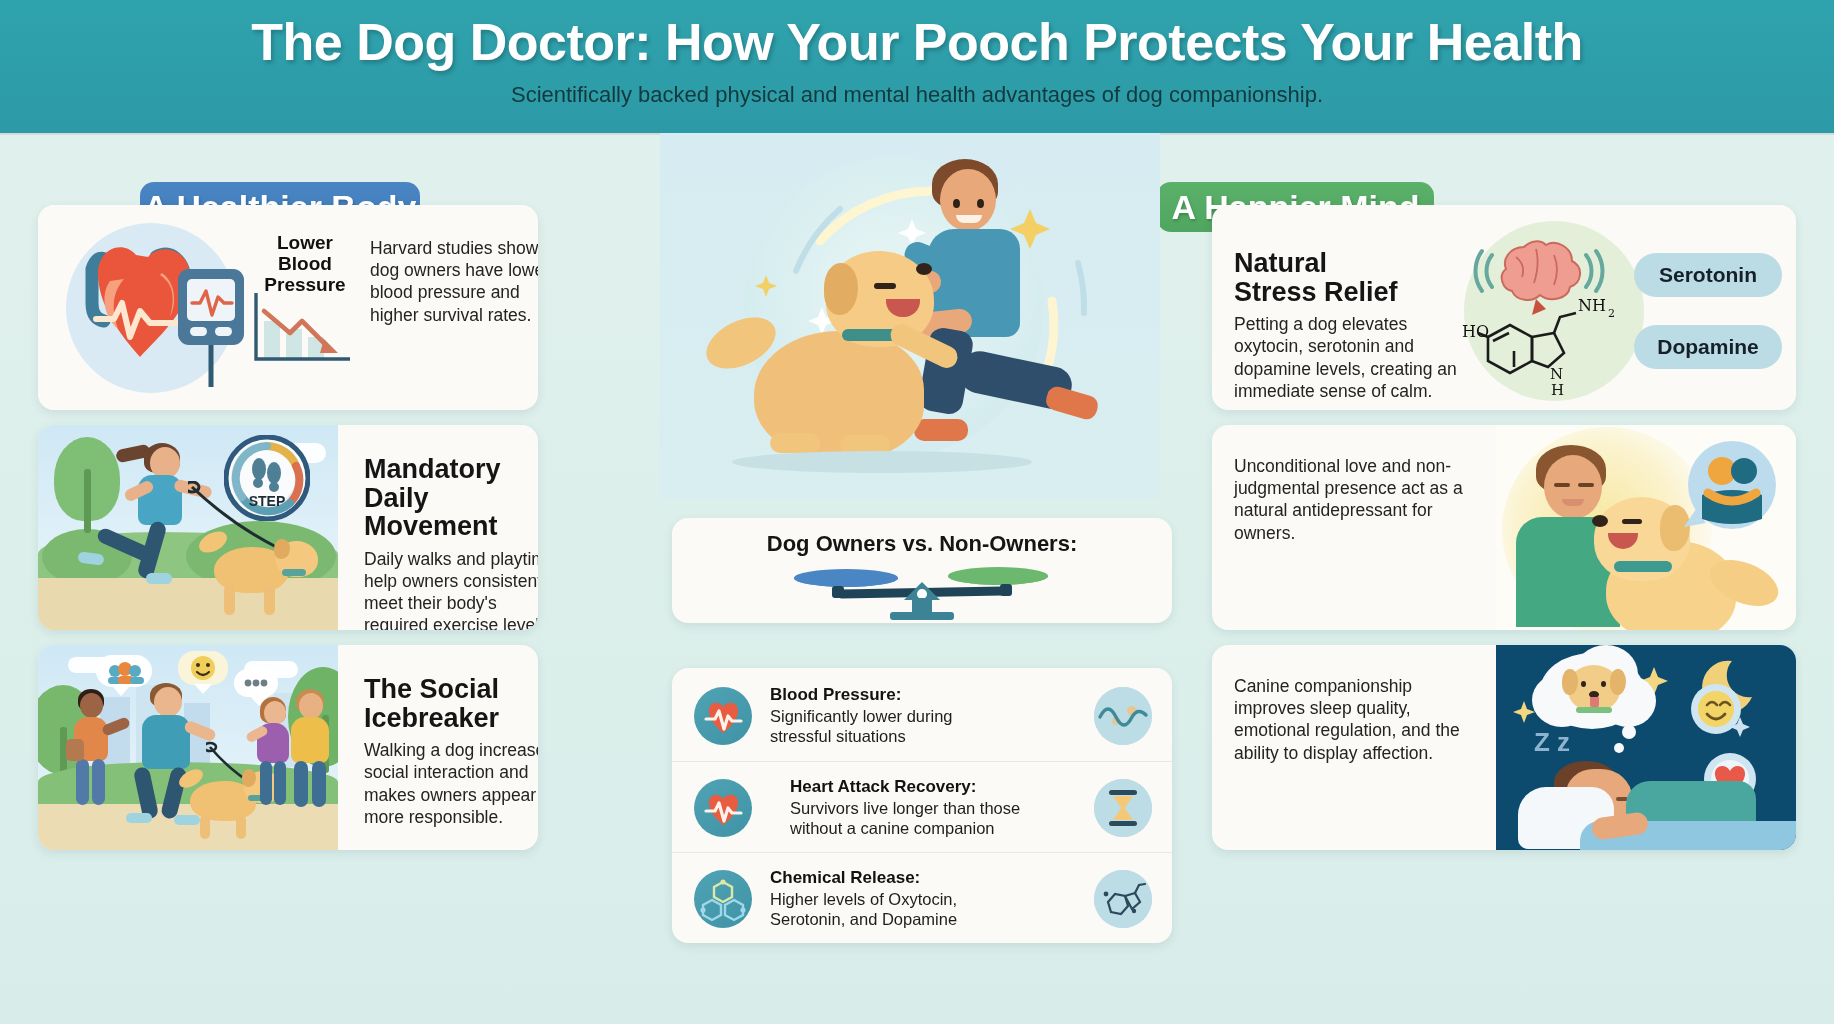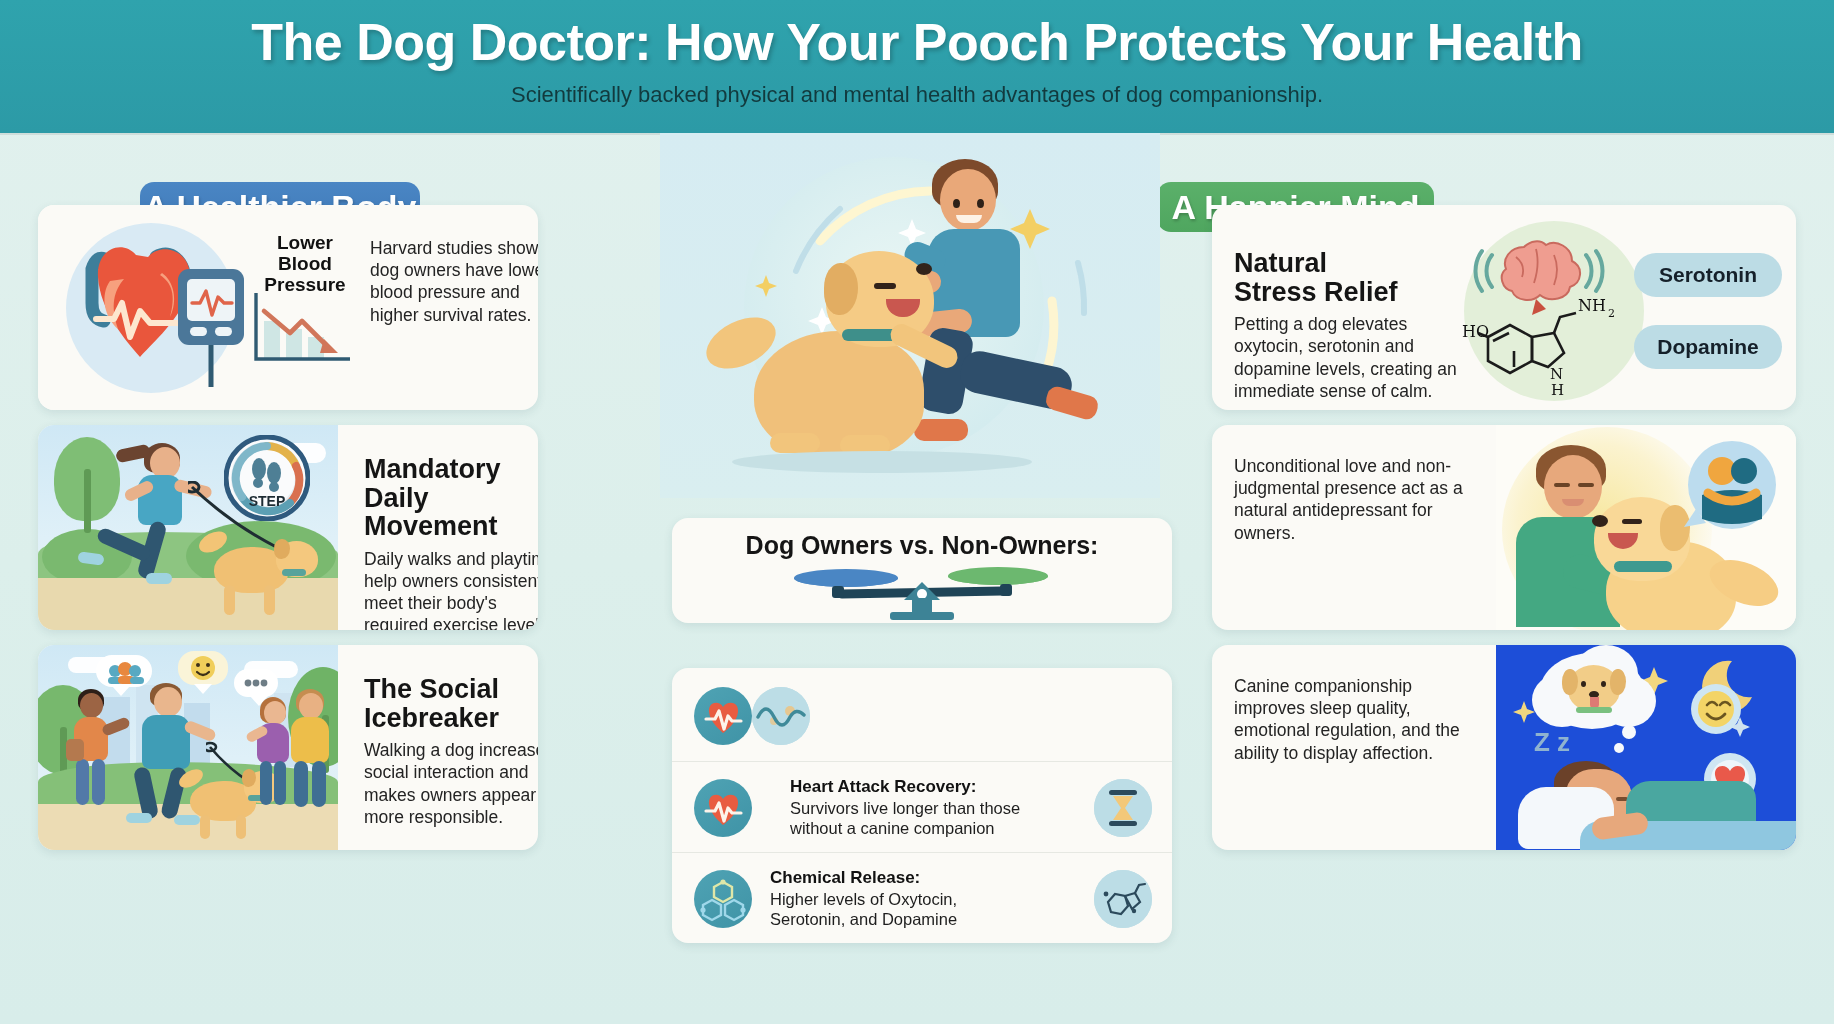--- a/index.html
+++ b/index.html
@@ -58,21 +58,21 @@
   .dog-body{position:absolute;background:#f0c073;border-radius:50% 46% 42% 46%;}
   .dog-head{position:absolute;background:#f4c87e;border-radius:50% 52% 46% 46%;}
   .dog-ear{position:absolute;background:#e0ab5e;border-radius:50% 50% 55% 45%;}
   .dog-tail{position:absolute;background:#f2c476;border-radius:50%;}
   .collar{position:absolute;background:#57a39b;border-radius:6px;}
 
   
   .center-hero{position:absolute;left:660px;top:133px;width:500px;height:365px;overflow:hidden;}
   .vs-panel{position:absolute;left:672px;top:518px;width:500px;height:105px;background:#fbfaf6;border-radius:16px;
     box-shadow:0 3px 10px rgba(30,70,80,.10);}
-  .vs-title{position:absolute;left:0;right:0;top:13px;text-align:center;font-size:25px;font-weight:700;color:#151515;}
+  .vs-title{position:absolute;left:0;right:0;top:13px;text-align:center;font-size:22px;font-weight:700;color:#151515;}
   .stats-panel{position:absolute;left:672px;top:668px;width:500px;height:275px;background:#fbfaf6;border-radius:16px;
     box-shadow:0 3px 10px rgba(30,70,80,.10);}
   .stat-row{position:absolute;left:0;width:500px;height:91px;display:flex;align-items:center;}
   .stat-row + .stat-row{border-top:1px solid #e6e8e2;}
   .stat-ic{width:58px;height:58px;border-radius:50%;margin-left:22px;flex:none;position:relative;
     background:linear-gradient(145deg,#4fa3b4,#3f93a6);}
   .stat-txt{margin-left:18px;flex:1;}
   .stat-label{font-size:17px;font-weight:700;color:#121212;line-height:1.2;}
   .stat-desc{font-size:16.5px;color:#1e1e1e;line-height:1.22;}
   .stat-right{width:58px;height:58px;border-radius:50%;margin-right:20px;flex:none;position:relative;
@@ -356,20 +356,25 @@
   </div>
 
   <div class="stats-panel">
 
     <div class="stat-row" style="top:2px;">
       <div class="stat-ic">
         <svg width="58" height="58">
             <path d="M29 20 C25 13 14 15 15 25 C16 35 26 43 29 46 C33 43 43 35 44 25 C45 15 34 13 29 20 Z" fill="#e85c41"></path>
             <path d="M12 32 L21 32 L25 24 L30 42 L34 29 L38 34 L47 34" stroke="#fdf3ea" stroke-width="3.2" fill="none" stroke-linecap="round" stroke-linejoin="round"></path>
           </svg>
+      </div>
+      <div class="stat-txt">
+        <div class="stat-label">Blood Pressure:</div>
+        <div class="stat-desc">Significantly lower during</div>
+        <div class="stat-desc">stressful situations</div>
       </div>
       <div class="stat-right">
         <svg width="58" height="58">
             <circle cx="29" cy="29" r="29" fill="#bcdde6"></circle>
             <circle cx="38" cy="24" r="5" fill="#f0c27a" opacity=".8"></circle>
             <circle cx="22" cy="34" r="4" fill="#f0c27a" opacity=".7"></circle>
             <path d="M6 30 Q14 14 22 30 Q30 46 38 30 Q44 20 52 28" stroke="#3f8a99" stroke-width="3.4" fill="none" stroke-linecap="round"></path>
           </svg>
       </div>
     </div>
@@ -505,21 +510,21 @@
         <path d="M34 56 q24 16 48 0" stroke="#f0a63f" stroke-width="9" fill="none" stroke-linecap="round"></path>
       </svg>
     </div>
   </div>
 
   <div class="card" style="left:1212px;top:645px;width:584px;height:205px;">
     <div class="card-body" style="left:22px;top:30px;width:252px;">
       <p class="card-p">Canine companionship improves sleep quality, emotional regulation, and the ability to display affection.</p>
     </div>
 
-    <div class="illus" style="left:284px;top:0;width:300px;height:205px;background:#1d4ed8;">
+    <div class="illus" style="left:284px;top:0;width:300px;height:205px;background:#0c4a6e;">
 
       <svg width="300" height="205" style="position:absolute;left:0;top:0;">
         <path d="M236 16 a26 26 0 1 0 20 36 a22 22 0 0 1 -20 -36z" fill="#f0d079"></path>
         <path d="M158 22 l4 10 10 4 -10 4 -4 10 -4 -10 -10 -4 10 -4z" fill="#f2d780"></path>
         <path d="M28 56 l3 8 8 3 -8 3 -3 8 -3 -8 -8 -3 8 -3z" fill="#f2d780"></path>
         <path d="M244 72 l3 7 7 3 -7 3 -3 7 -3 -7 -7 -3 7 -3z" fill="#cfe2ef"></path>
       </svg>
 
       <div class="blob" style="left:44px;top:8px;width:104px;height:76px;background:#f7f9fb;"></div>
       <div class="blob" style="left:78px;top:0px;width:64px;height:58px;background:#f7f9fb;"></div>

